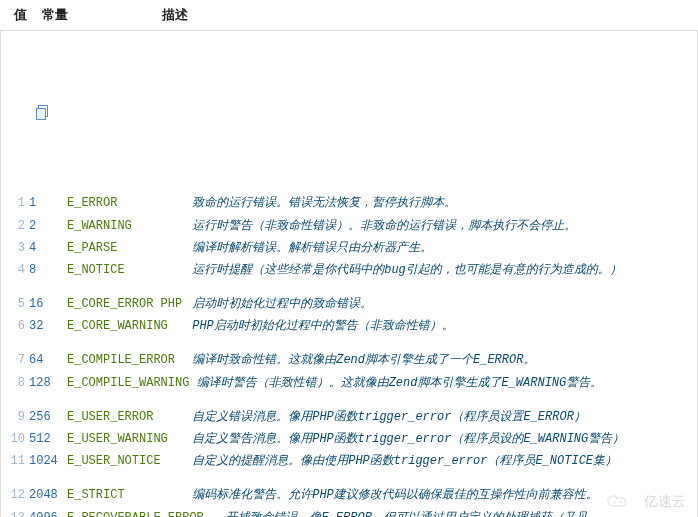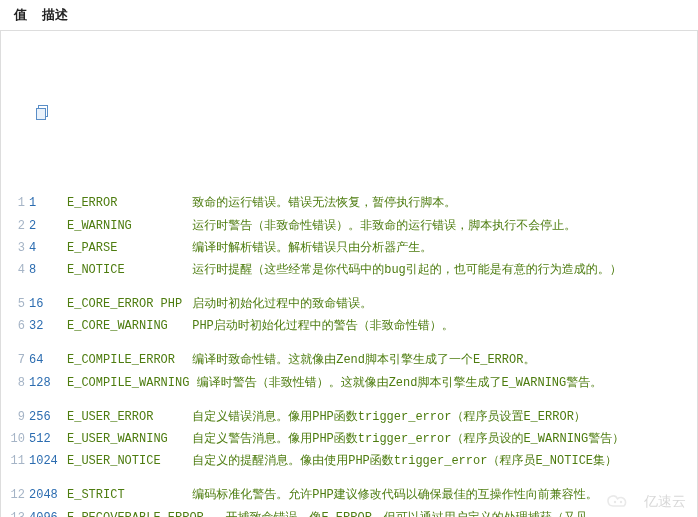--- a/index.html
+++ b/index.html
@@ -68,40 +68,41 @@
   .val {
     display: inline-block;
     min-width: 38px;
     color: #2b6cb0;
   }
   .const {
     display: inline-block;
     color: #4d7c0f;
     min-width: 118px;
   }
-  .desc { color: #4d7c0f; }
+  .desc { color: #0c4a6e; font-style: italic; }
   .gap { height: 12px; }
   .watermark {
     position: fixed;
     right: 12px; bottom: 6px;
     color: #d8d8d8;
     font-size: 14px;
     font-family: Arial, sans-serif;
     display: flex;
     align-items: flex-start;
     gap: 12px;
     pointer-events: none;
   }
   .watermark svg { opacity: .55; }
 </style>
 </head>
 <body>
 
 <div class="header">
   <div class="h-val">值</div>
+  <div class="h-const">常量</div>
   <div class="h-desc">描述</div>
 </div>
 
 <div class="code-block">
   <div class="toolbar">
     <span class="copy-icon"></span>
   </div>
   <div id="lines"><span class="line"><span class="ln">1</span><span class="val">1</span><span class="const">E_ERROR</span> <span class="desc">致命的运行错误。错误无法恢复，暂停执行脚本。</span></span><span class="line"><span class="ln">2</span><span class="val">2</span><span class="const">E_WARNING</span> <span class="desc">运行时警告（非致命性错误）。非致命的运行错误，脚本执行不会停止。</span></span><span class="line"><span class="ln">3</span><span class="val">4</span><span class="const">E_PARSE</span> <span class="desc">编译时解析错误。解析错误只由分析器产生。</span></span><span class="line"><span class="ln">4</span><span class="val">8</span><span class="const">E_NOTICE</span> <span class="desc">运行时提醒（这些经常是你代码中的bug引起的，也可能是有意的行为造成的。）</span></span><div class="gap"></div><span class="line"><span class="ln">5</span><span class="val">16</span><span class="const">E_CORE_ERROR PHP</span> <span class="desc">启动时初始化过程中的致命错误。</span></span><span class="line"><span class="ln">6</span><span class="val">32</span><span class="const">E_CORE_WARNING</span> <span class="desc">PHP启动时初始化过程中的警告（非致命性错）。</span></span><div class="gap"></div><span class="line"><span class="ln">7</span><span class="val">64</span><span class="const">E_COMPILE_ERROR</span> <span class="desc">编译时致命性错。这就像由Zend脚本引擎生成了一个E_ERROR。</span></span><span class="line"><span class="ln">8</span><span class="val">128</span><span class="const">E_COMPILE_WARNING</span> <span class="desc">编译时警告（非致性错）。这就像由Zend脚本引擎生成了E_WARNING警告。</span></span><div class="gap"></div><span class="line"><span class="ln">9</span><span class="val">256</span><span class="const">E_USER_ERROR</span> <span class="desc">自定义错误消息。像用PHP函数trigger_error（程序员设置E_ERROR）</span></span><span class="line"><span class="ln">10</span><span class="val">512</span><span class="const">E_USER_WARNING</span> <span class="desc">自定义警告消息。像用PHP函数trigger_error（程序员设的E_WARNING警告）</span></span><span class="line"><span class="ln">11</span><span class="val">1024</span><span class="const">E_USER_NOTICE</span> <span class="desc">自定义的提醒消息。像由使用PHP函数trigger_error（程序员E_NOTICE集）</span></span><div class="gap"></div><span class="line"><span class="ln">12</span><span class="val">2048</span><span class="const">E_STRICT</span> <span class="desc">编码标准化警告。允许PHP建议修改代码以确保最佳的互操作性向前兼容性。</span></span><span class="line"><span class="ln">13</span><span class="val">4096</span><span class="const">E_RECOVERABLE_ERROR</span>   <span class="desc">开捕致命错误。像E_ERROR，但可以通过用户定义的处理捕获（又见</span></span></div>
   
 </div>

